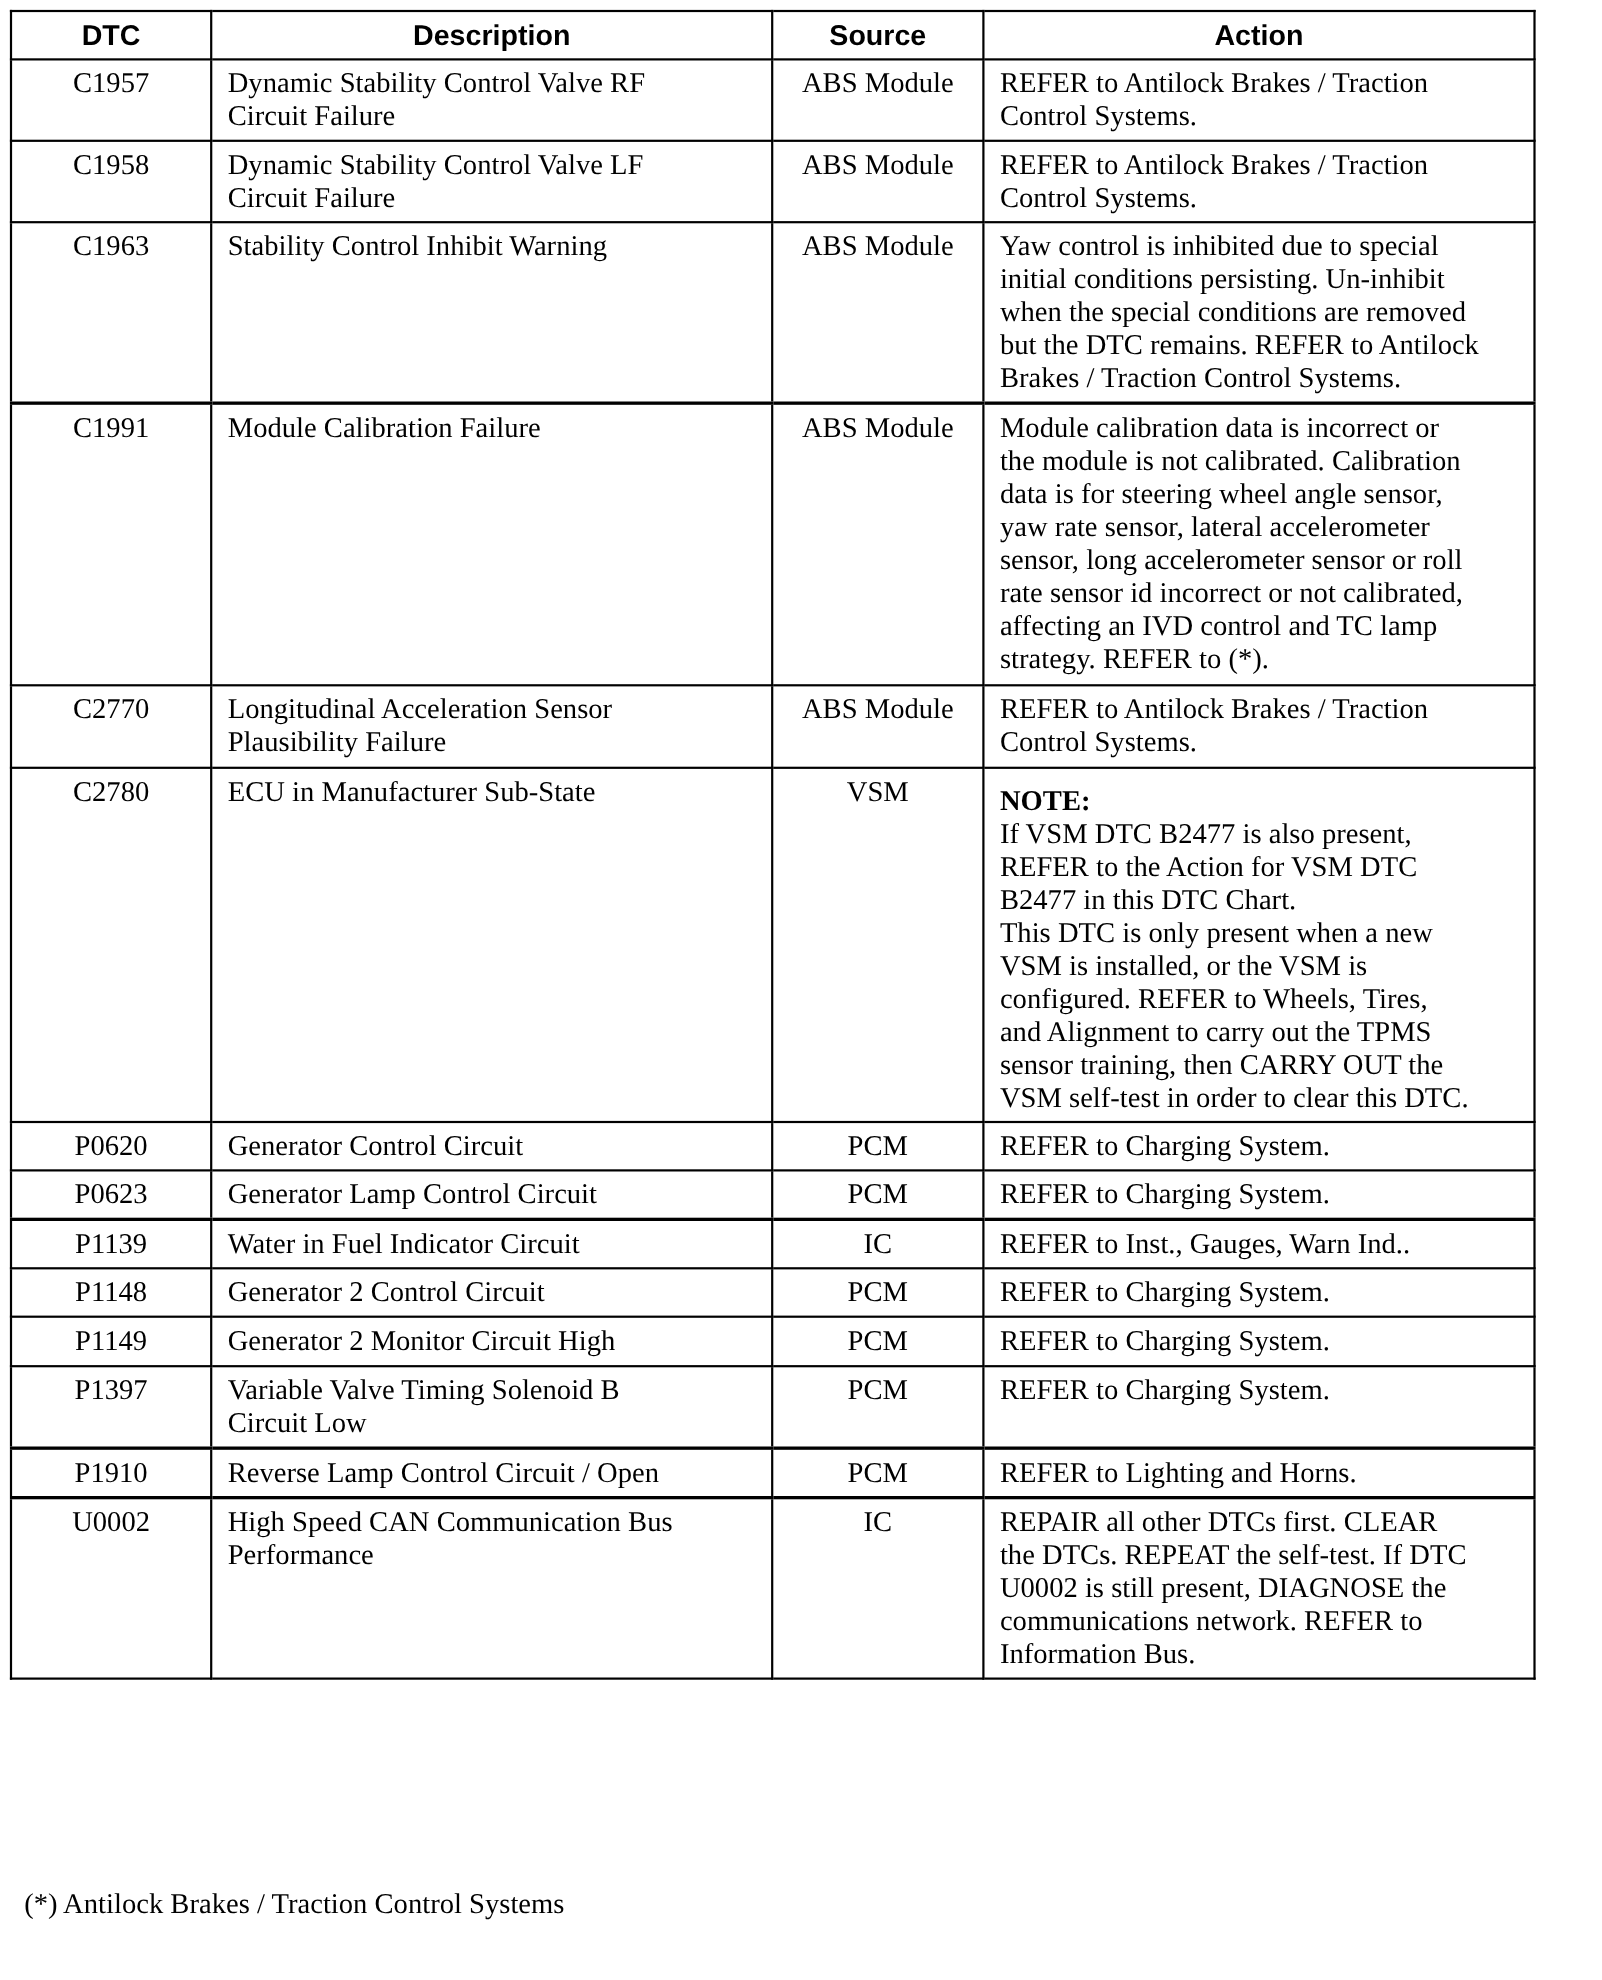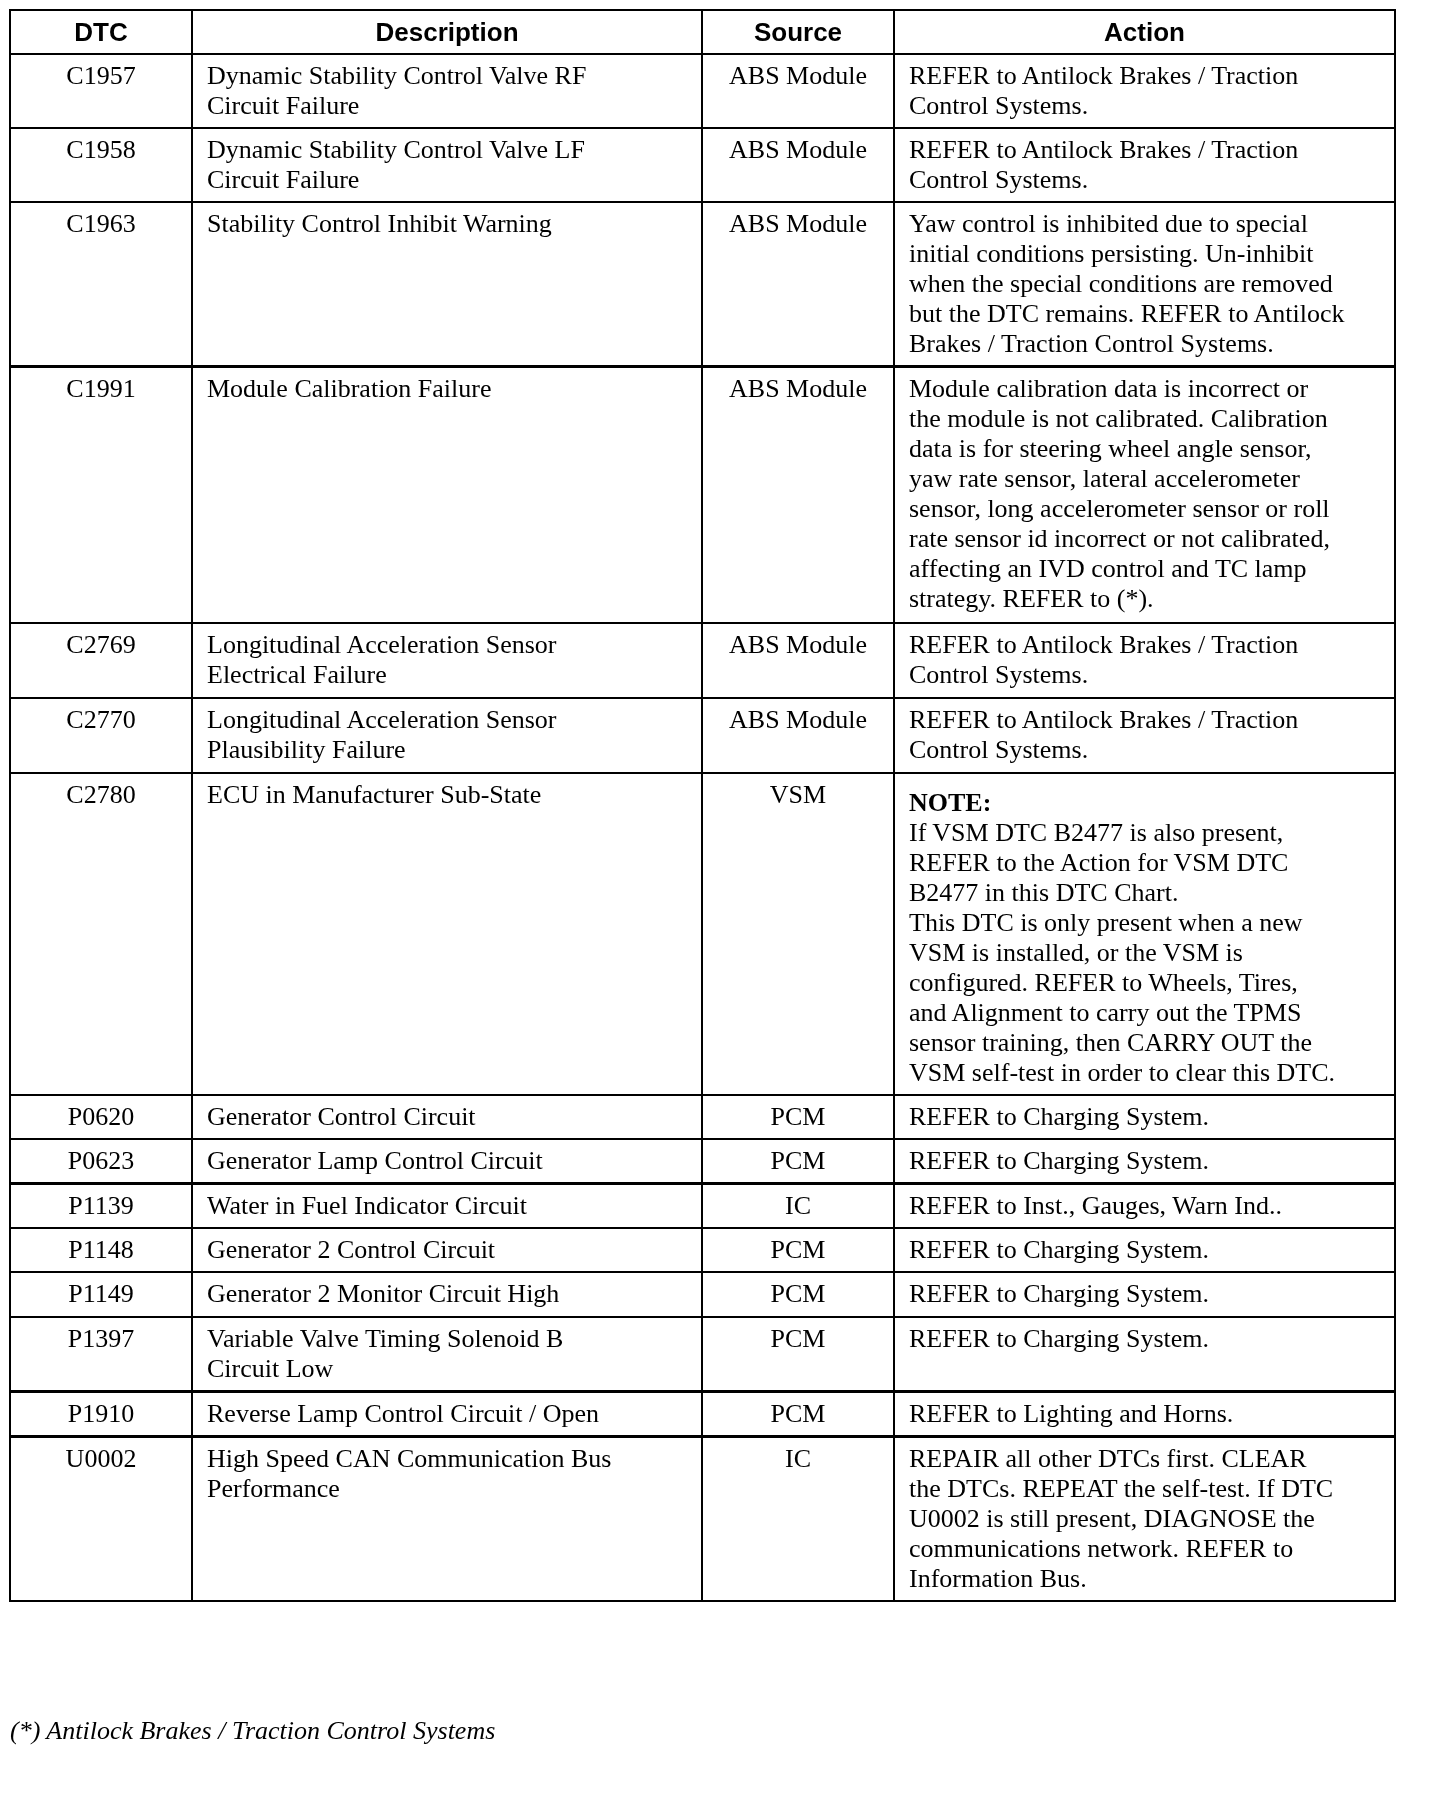--- a/index.html
+++ b/index.html
@@ -22,22 +22,22 @@
     border-top:2px solid #000; border-bottom:2px solid #000;
     vertical-align:top; padding:6px 14px 6px 14px;
   }
   table.dtc tr.thick td { border-top:3px solid #000; }
   td.code, td.src { text-align:center; }
   td.desc { padding-left:16px; }
   td.act { padding-left:14px; padding-right:6px; }
   .note-label { font-weight:bold; display:block; margin-top:8px; }
   .multiline { white-space:pre-line; }
   .footnote {
-    position:absolute; left:10px; top:1716px;
-    font-family:"Liberation Serif","DejaVu Serif",serif; font-size:26px;font-style:italic;
+    position:absolute; left:22px; top:1716px;
+    font-family:"Liberation Serif","DejaVu Serif",serif; font-size:26px;
   }
 </style>
 </head>
 <body>
 
 <table class="dtc">
   <colgroup>
       <col class="c1">
       <col class="c2">
       <col class="c3">
@@ -83,28 +83,20 @@
         <td class="desc multiline">Module Calibration Failure</td>
         <td class="src multiline">ABS Module</td>
         <td class="act multiline">Module calibration data is incorrect or
 the module is not calibrated. Calibration
 data is for steering wheel angle sensor,
 yaw rate sensor, lateral accelerometer
 sensor, long accelerometer sensor or roll
 rate sensor id incorrect or not  calibrated,
 affecting an IVD control and TC lamp
 strategy. REFER to (*).</td>
-      </tr>
-      <tr style="height: 75px;">
-        <td class="code multiline">C2769</td>
-        <td class="desc multiline">Longitudinal Acceleration Sensor
-Electrical Failure</td>
-        <td class="src multiline">ABS Module</td>
-        <td class="act multiline">REFER to Antilock Brakes  / Traction
-Control Systems.</td>
       </tr>
       <tr style="height: 75px;">
         <td class="code multiline">C2770</td>
         <td class="desc multiline">Longitudinal Acceleration Sensor
 Plausibility Failure</td>
         <td class="src multiline">ABS Module</td>
         <td class="act multiline">REFER to Antilock Brakes  / Traction
 Control Systems.</td>
       </tr>
       <tr style="height: 302px;">

